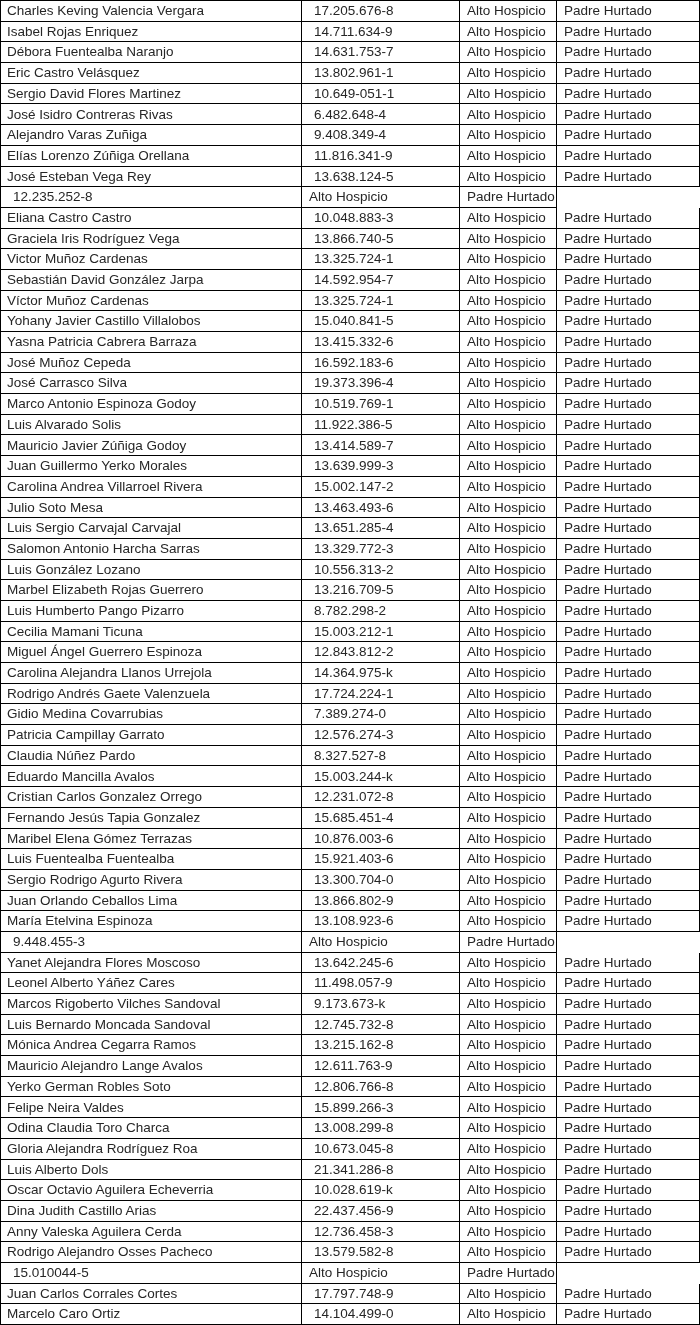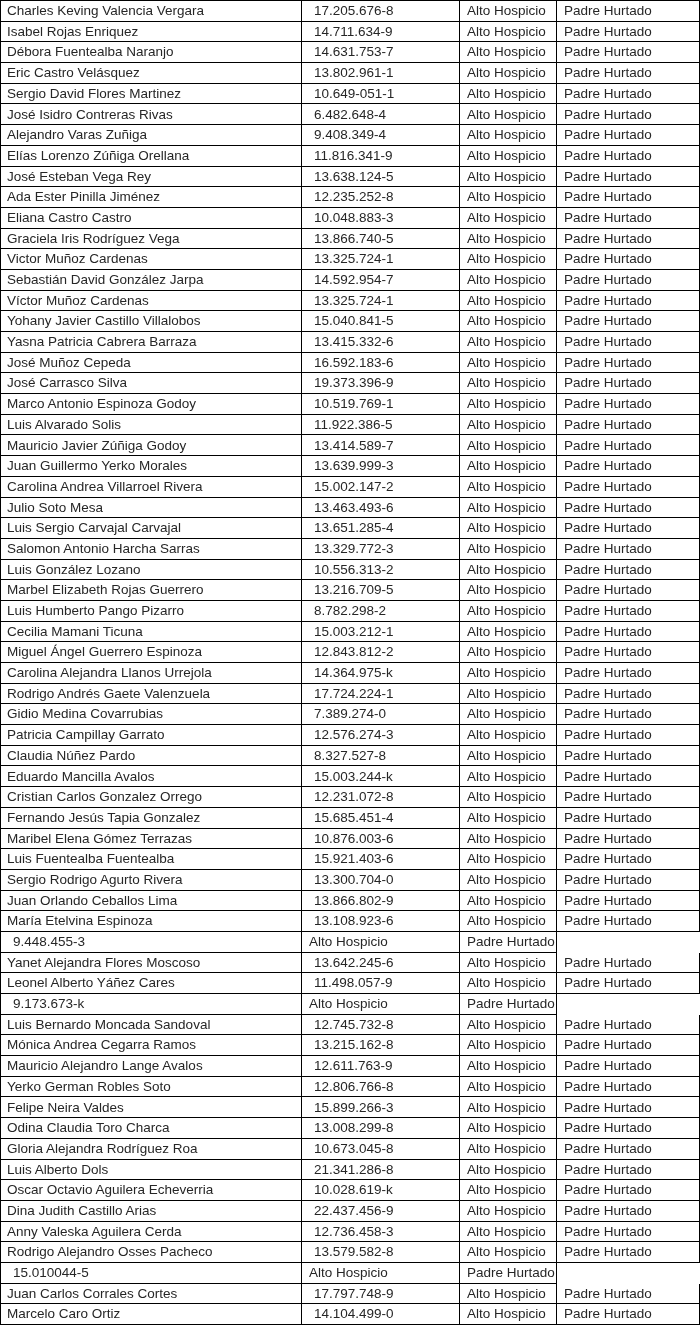--- a/index.html
+++ b/index.html
@@ -89,21 +89,20 @@
     <div class="tcell c-city">Alto Hospicio</div>
     <div class="tcell c-loc">Padre Hurtado</div>
   </div>
     <div class="trow">
     <div class="tcell c-name">José Esteban Vega Rey</div>
     <div class="tcell c-rut">13.638.124-5</div>
     <div class="tcell c-city">Alto Hospicio</div>
     <div class="tcell c-loc">Padre Hurtado</div>
   </div>
     <div class="trow">
-    <div class="tcell c-name">Ada Ester Pinilla Jiménez</div>
     <div class="tcell c-rut">12.235.252-8</div>
     <div class="tcell c-city">Alto Hospicio</div>
     <div class="tcell c-loc">Padre Hurtado</div>
   </div>
     <div class="trow">
     <div class="tcell c-name">Eliana Castro Castro</div>
     <div class="tcell c-rut">10.048.883-3</div>
     <div class="tcell c-city">Alto Hospicio</div>
     <div class="tcell c-loc">Padre Hurtado</div>
   </div>
@@ -144,21 +143,21 @@
     <div class="tcell c-loc">Padre Hurtado</div>
   </div>
     <div class="trow">
     <div class="tcell c-name">José Muñoz Cepeda</div>
     <div class="tcell c-rut">16.592.183-6</div>
     <div class="tcell c-city">Alto Hospicio</div>
     <div class="tcell c-loc">Padre Hurtado</div>
   </div>
     <div class="trow">
     <div class="tcell c-name">José Carrasco Silva</div>
-    <div class="tcell c-rut">19.373.396-9</div>
+    <div class="tcell c-rut">19.373.396-4</div>
     <div class="tcell c-city">Alto Hospicio</div>
     <div class="tcell c-loc">Padre Hurtado</div>
   </div>
     <div class="trow">
     <div class="tcell c-name">Marco Antonio Espinoza Godoy</div>
     <div class="tcell c-rut">10.519.769-1</div>
     <div class="tcell c-city">Alto Hospicio</div>
     <div class="tcell c-loc">Padre Hurtado</div>
   </div>
     <div class="trow">
@@ -322,20 +321,21 @@
     <div class="tcell c-city">Alto Hospicio</div>
     <div class="tcell c-loc">Padre Hurtado</div>
   </div>
     <div class="trow">
     <div class="tcell c-name">Leonel Alberto Yáñez Cares</div>
     <div class="tcell c-rut">11.498.057-9</div>
     <div class="tcell c-city">Alto Hospicio</div>
     <div class="tcell c-loc">Padre Hurtado</div>
   </div>
     <div class="trow">
+    <div class="tcell c-name">Marcos Rigoberto Vilches Sandoval</div>
     <div class="tcell c-rut">9.173.673-k</div>
     <div class="tcell c-city">Alto Hospicio</div>
     <div class="tcell c-loc">Padre Hurtado</div>
   </div>
     <div class="trow">
     <div class="tcell c-name">Luis Bernardo  Moncada Sandoval</div>
     <div class="tcell c-rut">12.745.732-8</div>
     <div class="tcell c-city">Alto Hospicio</div>
     <div class="tcell c-loc">Padre Hurtado</div>
   </div>

